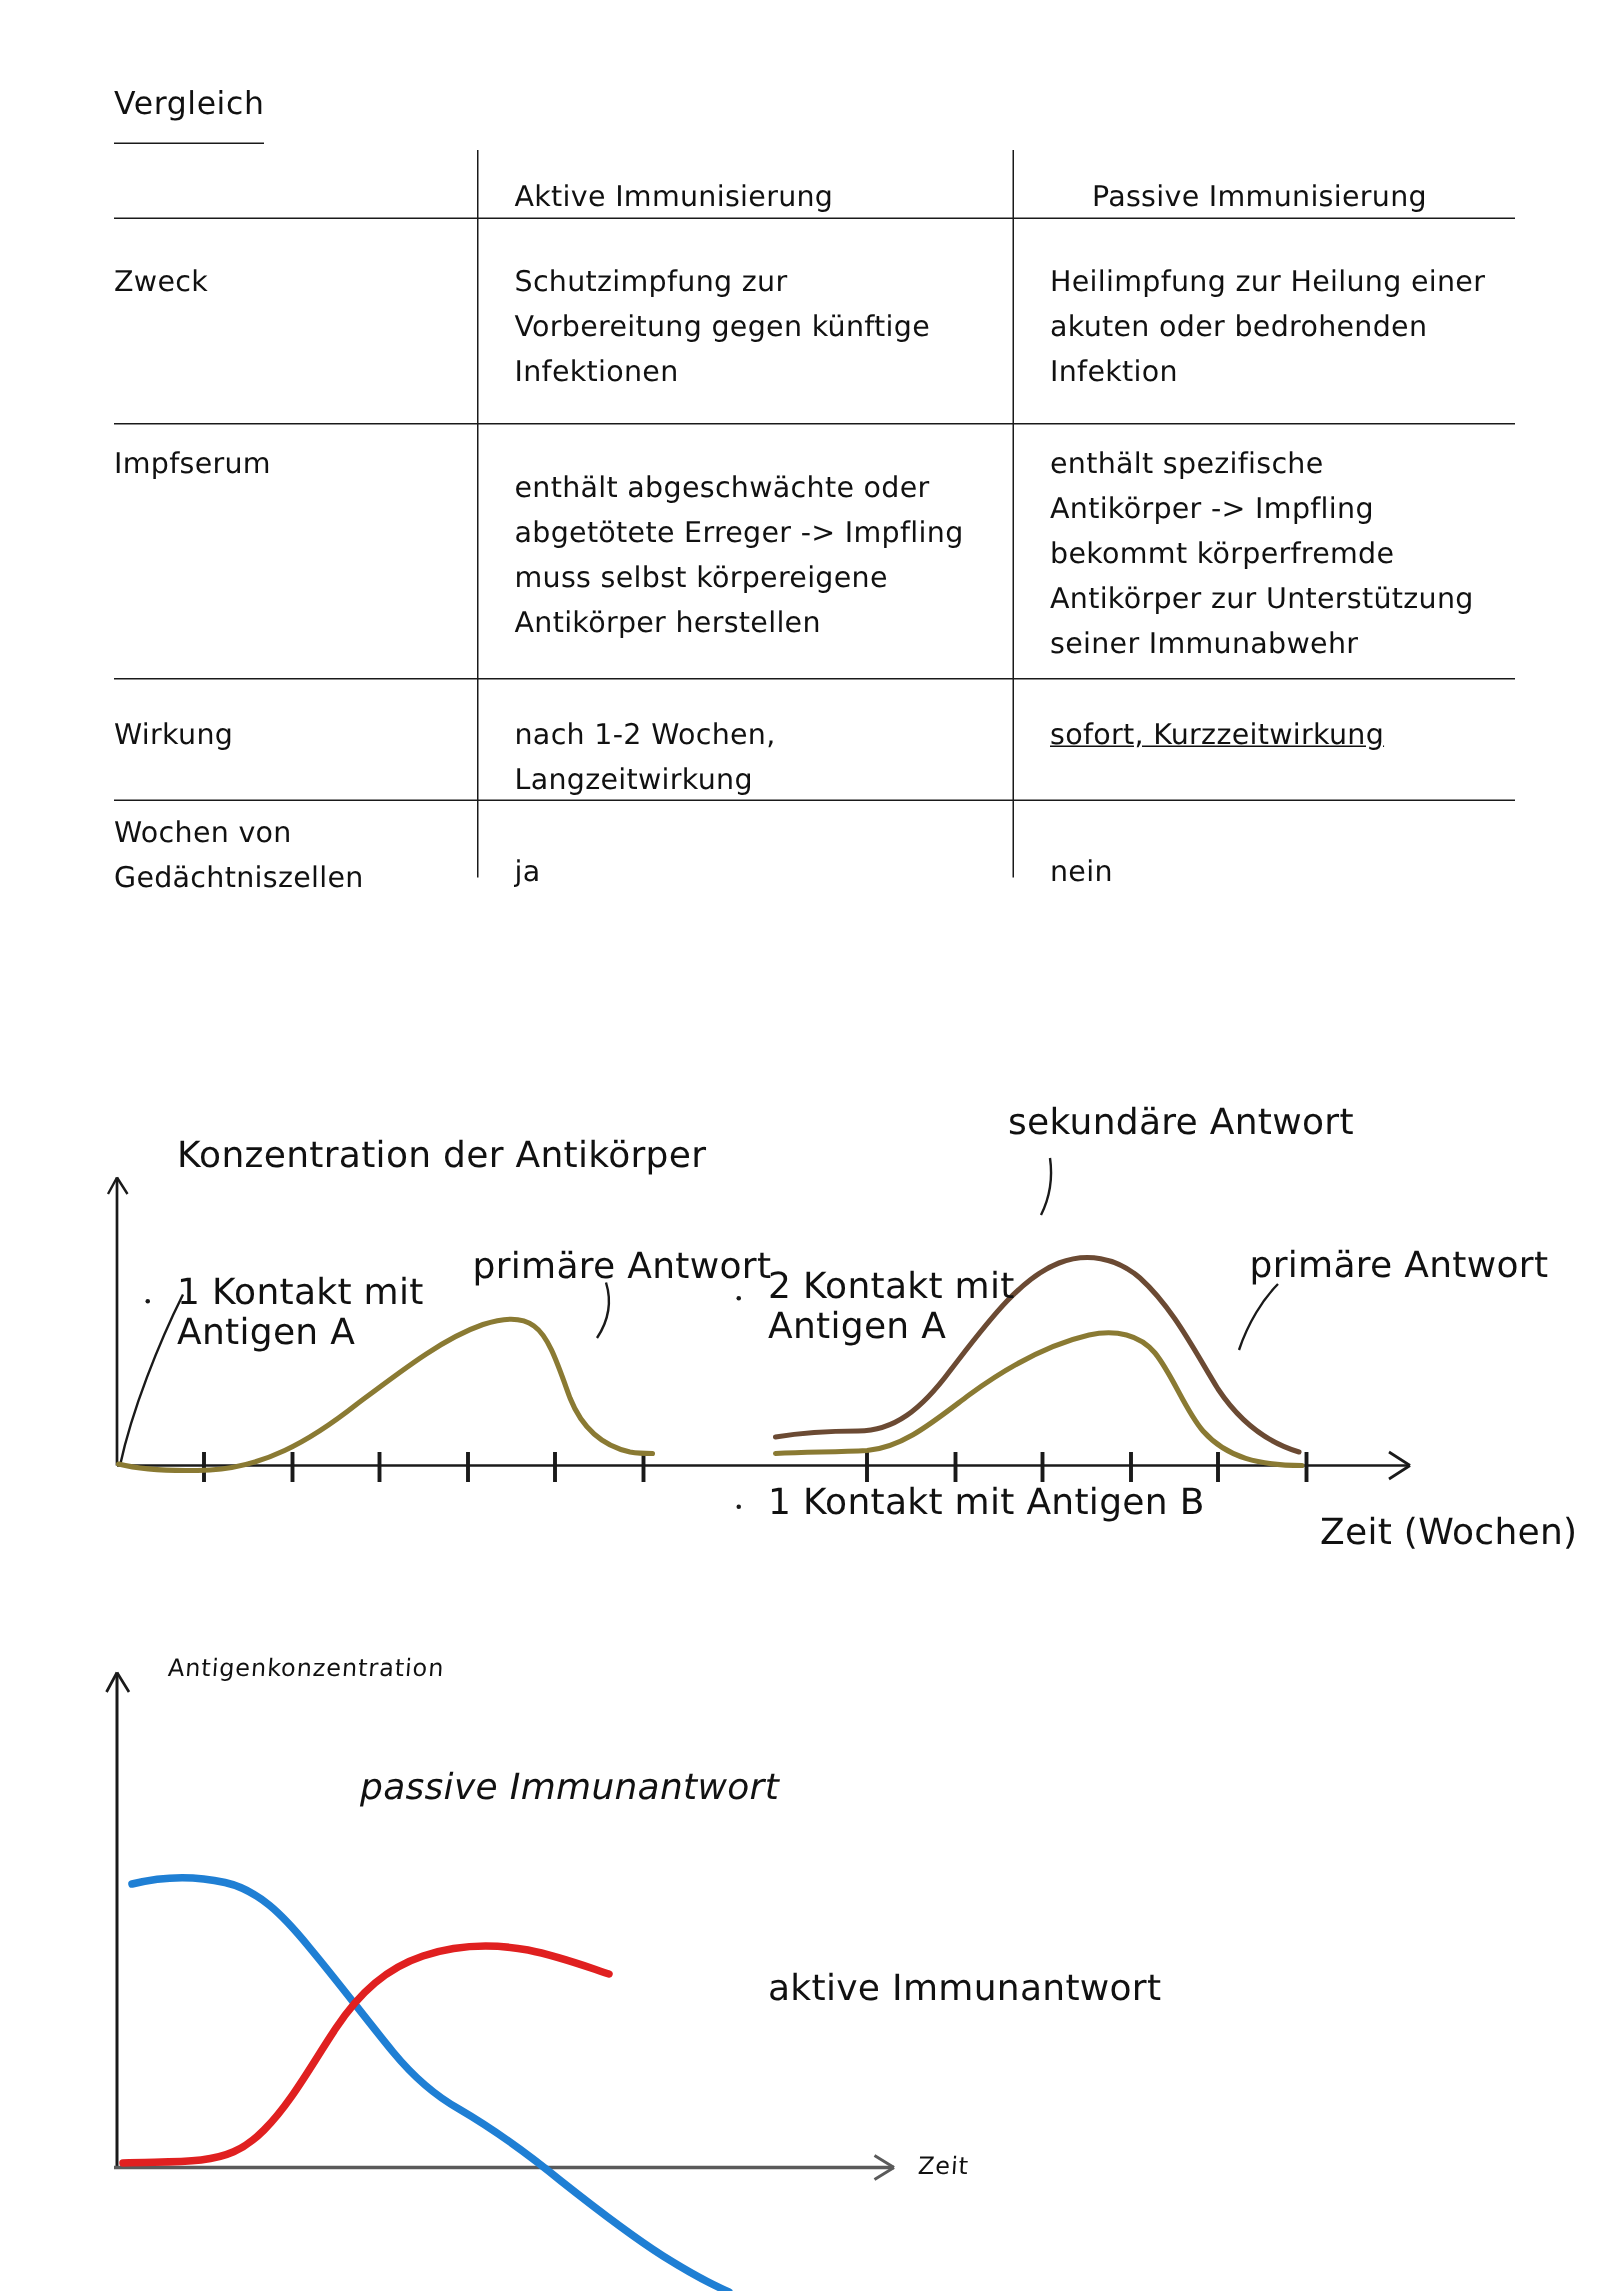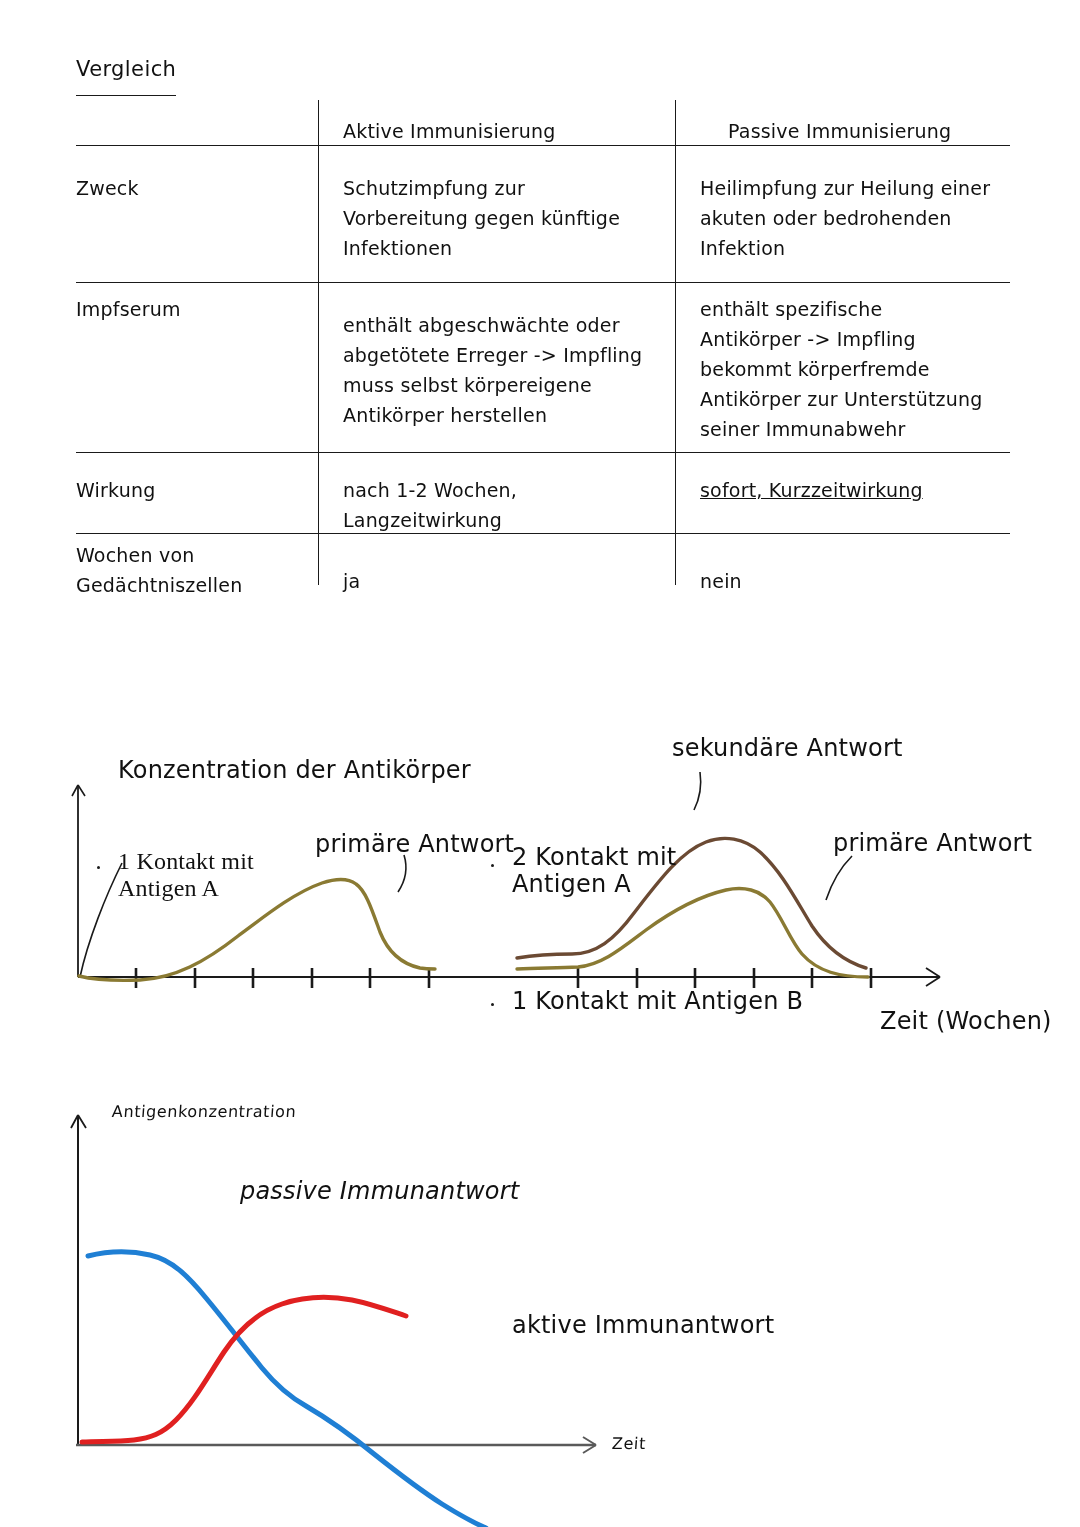--- a/index.html
+++ b/index.html
@@ -193,21 +193,21 @@
 
       <path d="M404 855 " fill="none"></path>
       <path d="M404 155 C 408 168, 406 180, 398 192" stroke="#1a1a1a" stroke-width="1.6" fill="none"></path>
       <path d="M700 72 C 702 86, 700 98, 694 110" stroke="#1a1a1a" stroke-width="1.6" fill="none"></path>
       <path d="M852 156 C 842 166, 832 182, 826 200" stroke="#1a1a1a" stroke-width="1.6" fill="none"></path>
     </svg>
 
     <div class="annot" style="left:118px; top:57px;">Konzentration der Antikörper</div>
 
     <span class="bullet" style="left:97px; top:166px;"></span>
-    <div class="annot" style="left:118px; top:148px;font-family:Liberation Serif, serif;">1 Kontakt mit
+    <div class="annot" style="left:118px; top:148px;">1 Kontakt mit
 Antigen A</div>
 
     <div class="annot" style="left:315px; top:131px;">primäre Antwort</div>
 
     <span class="bullet" style="left:491px; top:164px;"></span>
     <div class="annot" style="left:512px; top:144px;">2 Kontakt mit
 Antigen A</div>
 
     <div class="annot" style="left:672px; top:35px;">sekundäre Antwort</div>
 

